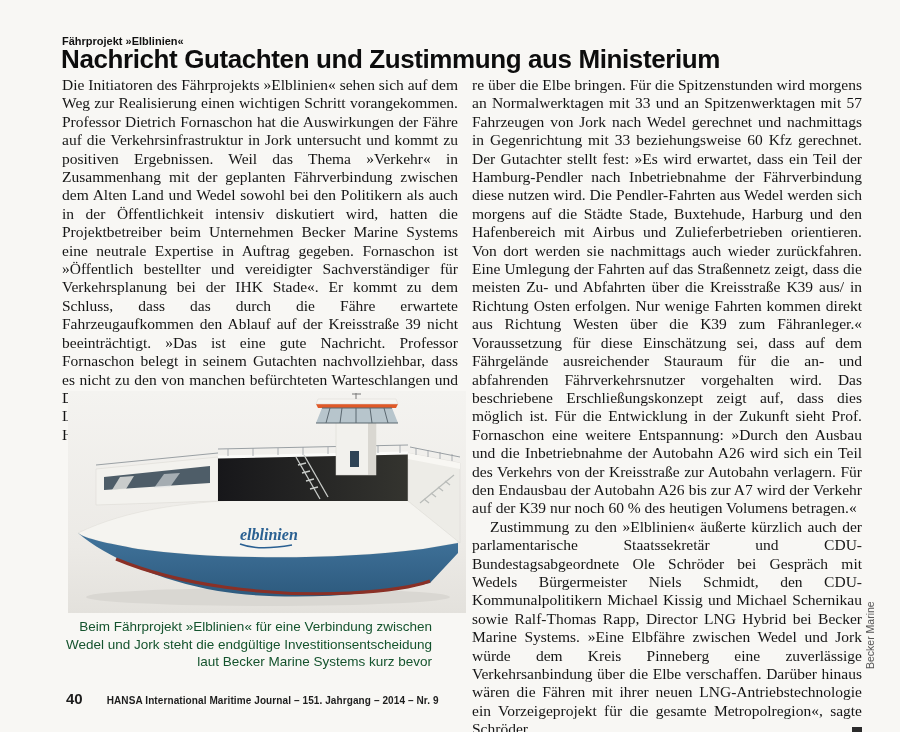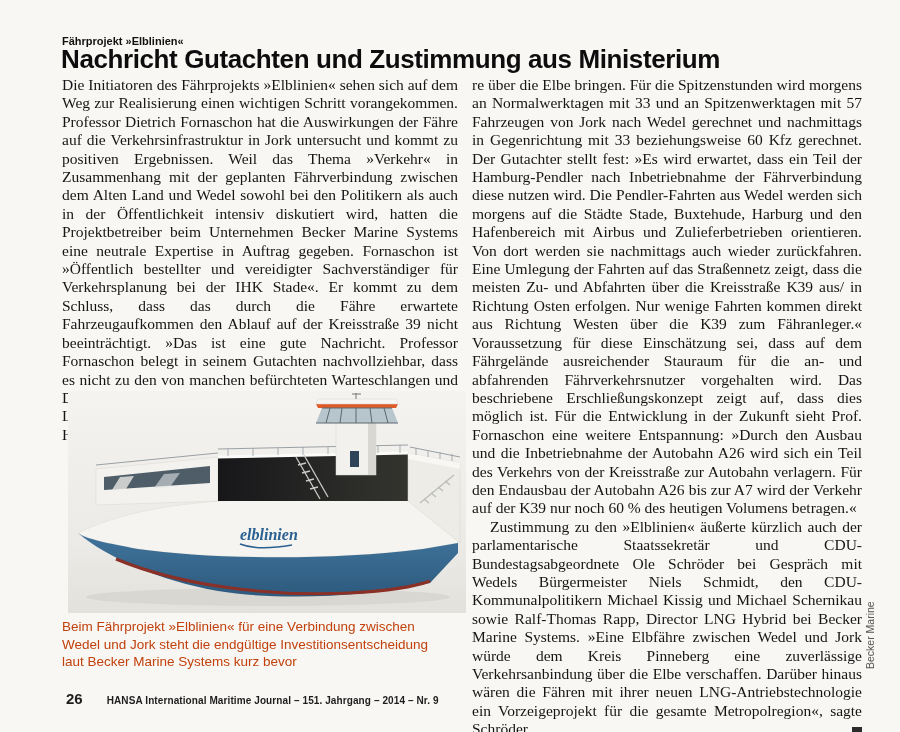--- a/index.html
+++ b/index.html
@@ -48,21 +48,21 @@
     width:10px;height:10px;background:#2b2b2b;
     display:inline-block;
   }
   .figure{
     position:absolute;left:68px;top:391px;width:398px;height:222px;
   }
   .figure svg{display:block;width:100%;height:100%;}
   .caption{
     position:absolute;left:62px;top:618px;width:370px;
     font-family:"Liberation Sans", sans-serif;
-    font-size:13.5px;line-height:17.5px;color:#c2410c;
+    font-size:13.5px;line-height:17.5px;color:#14532d;text-align:right;
   }
   .credit{
     position:absolute;left:862px;top:577px;height:92px;width:16px;
     font-family:"Liberation Sans", sans-serif;
     font-size:10.5px;color:#555;
     writing-mode:vertical-rl;
     transform:rotate(180deg);
     white-space:nowrap;
     display:flex;align-items:center;
   }
@@ -186,17 +186,17 @@
       <text x="172" y="149" font-family="Liberation Serif, serif" font-style="italic" font-weight="bold" font-size="16" fill="#2a6092">elblinien</text>
       <path d="M172,153 q18,7 52,1" fill="none" stroke="#2a6092" stroke-width="1.6"></path>
     </svg>
   </div>
 
   <div class="caption">Beim Fährprojekt »Elblinien« für eine Verbindung zwischen Wedel und Jork steht die endgültige Investitionsentscheidung laut Becker Marine Systems kurz bevor</div>
 
   <div class="credit">Becker Marine</div>
 
   <div class="footer">
-    <span class="pageno">26</span>
+    <span class="pageno">40</span>
     <span class="journal">HANSA International Maritime Journal – 151. Jahrgang – 2014 – Nr. 9</span>
   </div>
 
 </div>
 
 </body></html>

